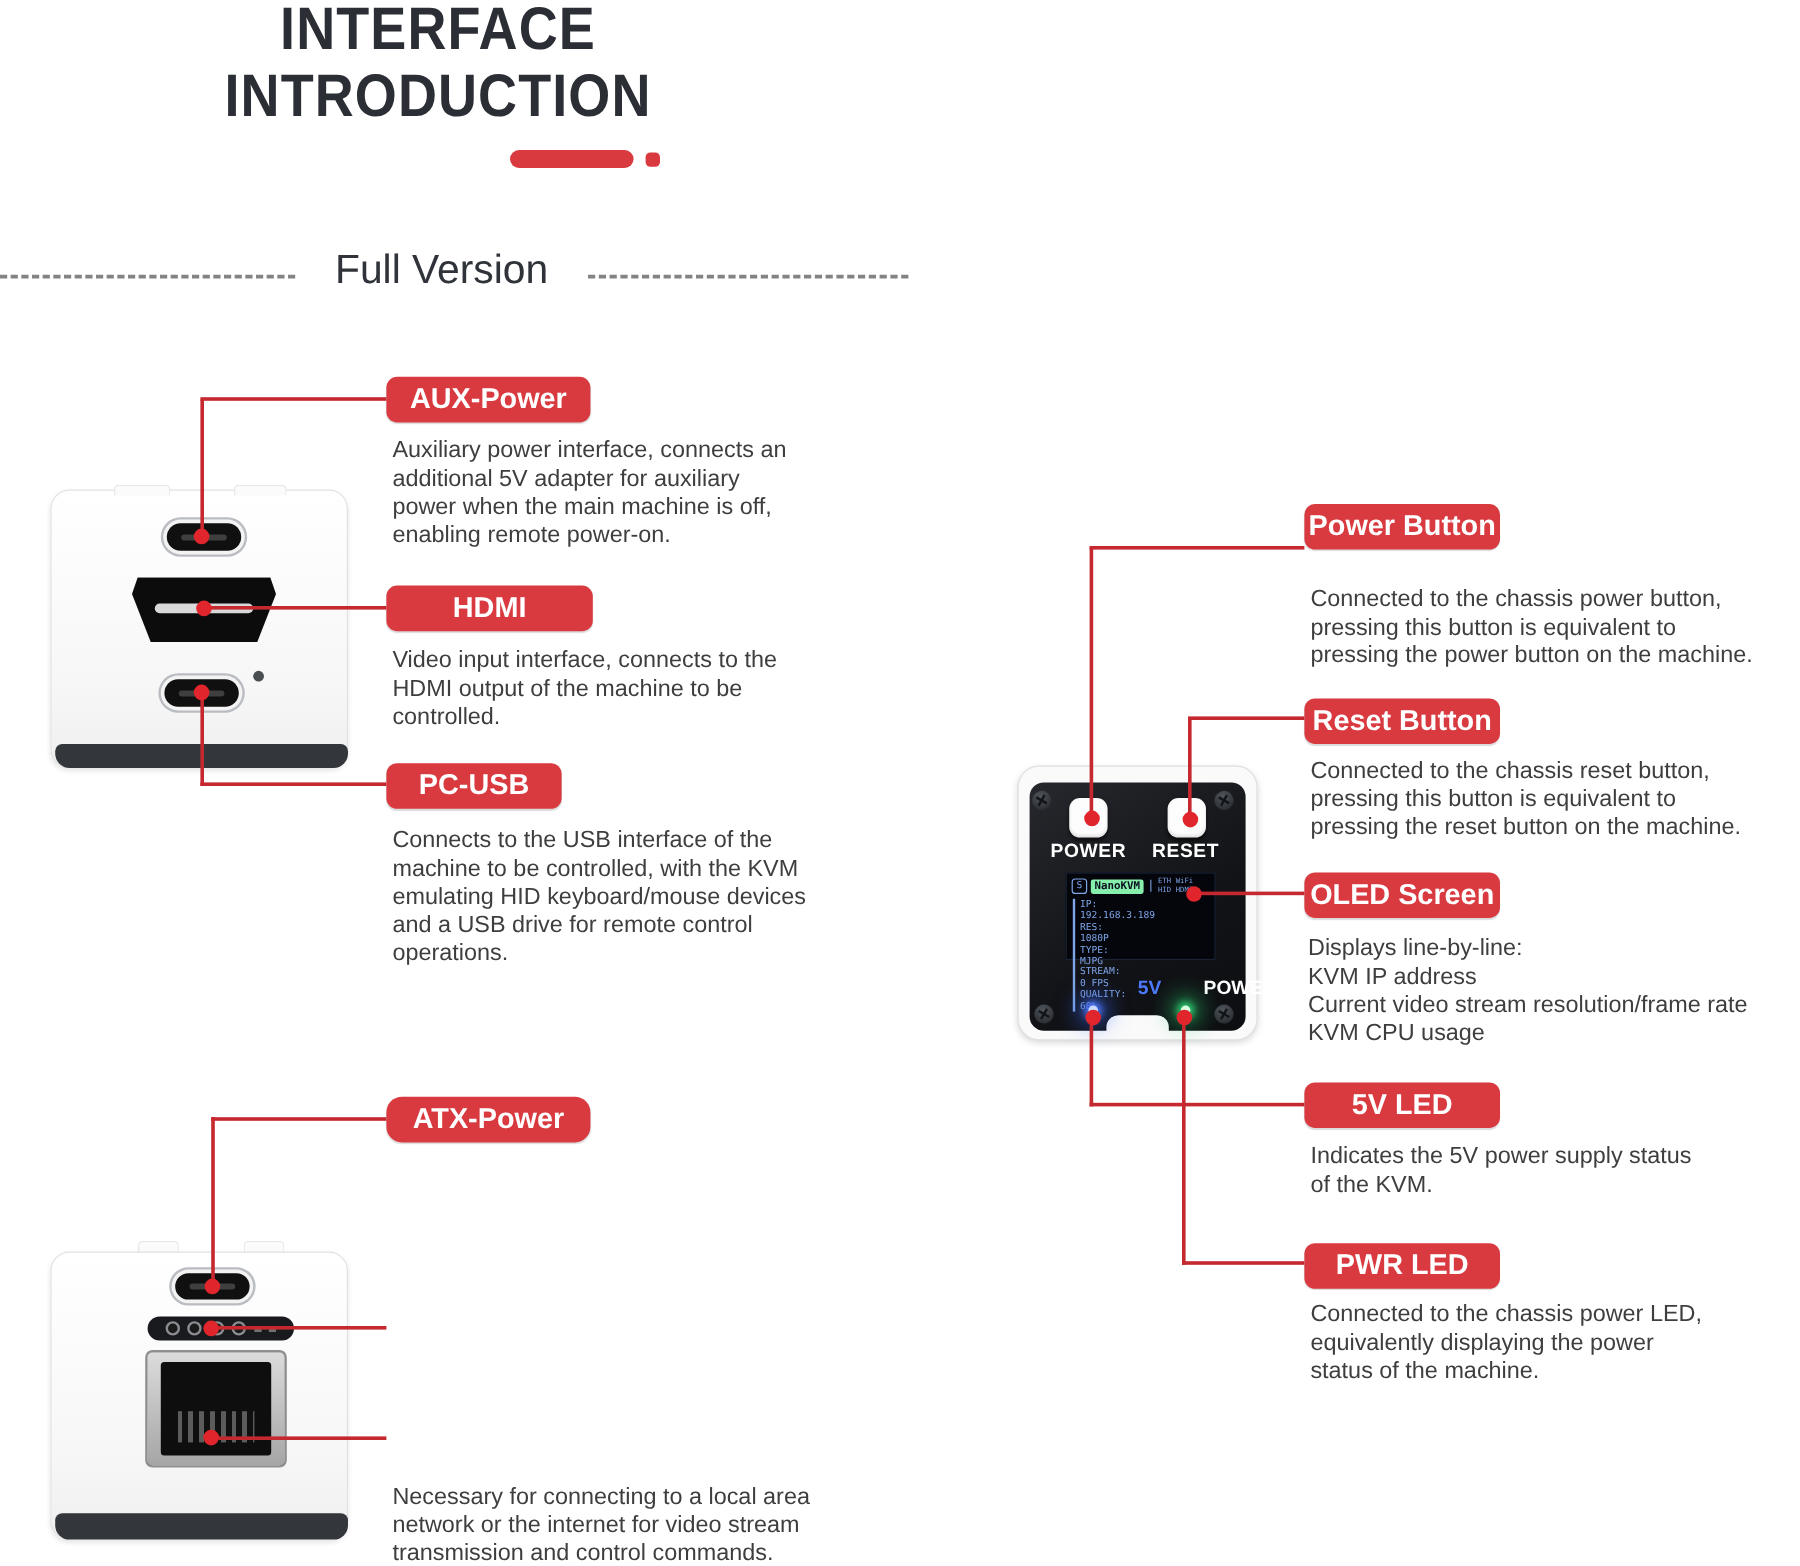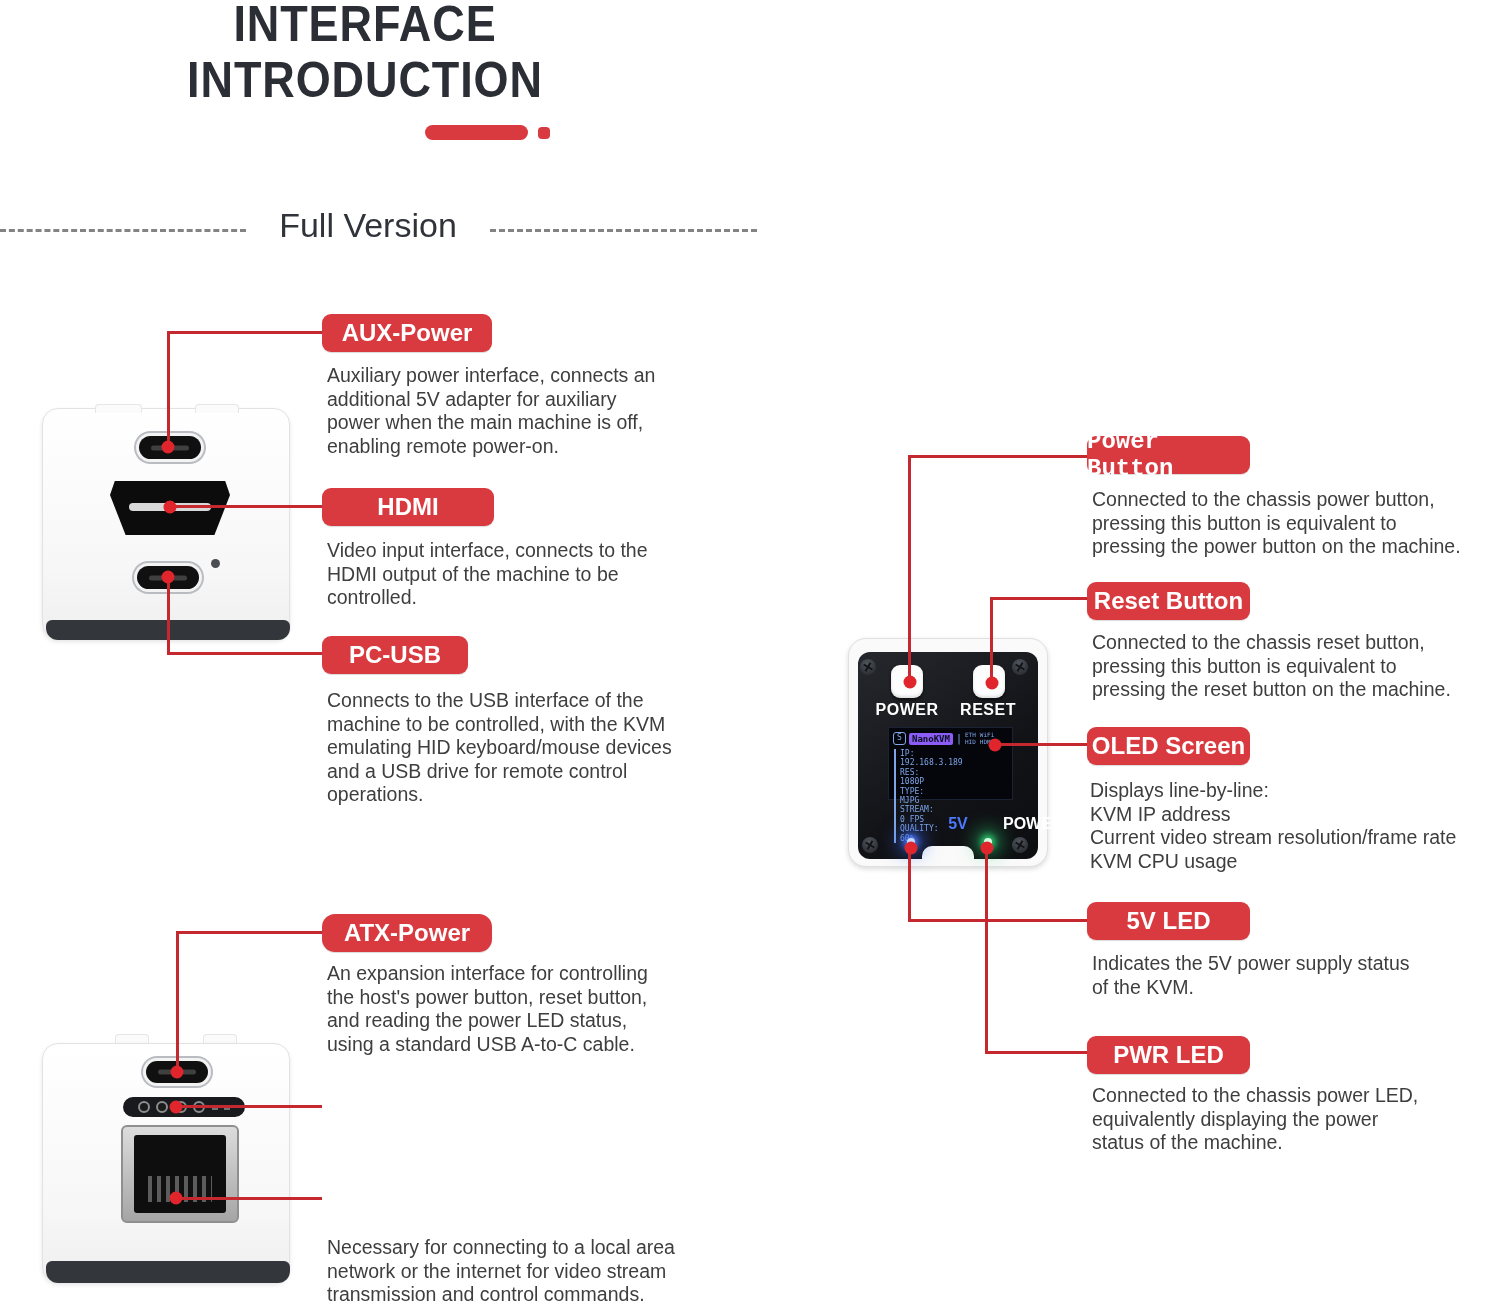--- a/index.html
+++ b/index.html
@@ -68,21 +68,21 @@
   .led{position:absolute;width:8px;height:8px;border-radius:50%;}
   .led.blue{background:#cdd9ff;box-shadow:0 0 6px 3px #4e79ff,0 0 18px 9px rgba(60,110,255,.55);}
   .led.green{background:#d9ffe0;box-shadow:0 0 6px 3px #2ecc71,0 0 18px 9px rgba(46,204,113,.55);}
 
   
   .oled{position:absolute;left:40px;top:89px;width:123px;height:71px;background:#04060c;
         border:1px solid #1a2233;color:#7fa5e8;font-family:"DejaVu Sans Mono",monospace;}
   .oled-head{display:flex;align-items:center;gap:3px;padding:3px 3px 1px 4px;height:15px;}
   .oled-logo{width:11px;height:11px;border:1px solid #7fa5e8;border-radius:3px;font-size:8px;line-height:10px;
              text-align:center;flex:0 0 auto;}
-  .oled-brand{background:#8b5cf6;color:#0a1020;font-size:9px;font-weight:bold;height:12px;line-height:12px;
+  .oled-brand{background:#86efac;color:#0a1020;font-size:9px;font-weight:bold;height:12px;line-height:12px;
               padding:0 3px;border-radius:2px;flex:0 0 auto;}
   .oled-sep{font-size:10px;line-height:12px;}
   .oled-status{display:grid;grid-template-columns:auto auto;column-gap:4px;row-gap:1px;
                font-size:6px;line-height:6px;}
   .oled-data{margin:2px 4px 0 5px;border-left:2px solid #7fa5e8;padding-left:4px;}
   .oled-row{display:flex;justify-content:space-between;font-size:8px;line-height:9.4px;flex-direction:column;}
 </style>
 </head>
 <body>
 
@@ -215,30 +215,29 @@
   <div class="cdot" style="left:910px;top:682px;"></div>
   <div class="cdot" style="left:992px;top:683px;"></div>
   <div class="cdot" style="left:995px;top:745px;"></div>
   <div class="cdot" style="left:911px;top:848px;"></div>
   <div class="cdot" style="left:987px;top:848px;"></div>
 
   <div class="badge" style="left:322px;top:314px;width:170px;height:38px;">AUX-Power</div>
   <div class="badge" style="left:322px;top:488px;width:172px;height:38px;">HDMI</div>
   <div class="badge" style="left:322px;top:636px;width:146px;height:38px;">PC-USB</div>
   <div class="badge" style="left:322px;top:914px;width:170px;height:38px;border-radius:13px;">ATX-Power</div>
-  <div class="badge" style="left:1087px;top:436px;width:163px;height:38px;font-family:Liberation Mono, monospace;">Power Button</div>
+  <div class="badge" style="left:1087px;top:420px;width:163px;height:38px;">Power Button</div>
   <div class="badge" style="left:1087px;top:582px;width:163px;height:38px;">Reset Button</div>
   <div class="badge" style="left:1087px;top:727px;width:163px;height:38px;">OLED Screen</div>
   <div class="badge" style="left:1087px;top:902px;width:163px;height:38px;">5V LED</div>
   <div class="badge" style="left:1087px;top:1036px;width:163px;height:38px;">PWR LED</div>
 
   <div class="desc" style="left:327px;top:364px;">Auxiliary power interface, connects an<br>additional 5V adapter for auxiliary<br>power when the main machine is off,<br>enabling remote power-on.</div>
   <div class="desc" style="left:327px;top:539px;">Video input interface, connects to the<br>HDMI output of the machine to be<br>controlled.</div>
   <div class="desc" style="left:327px;top:689px;">Connects to the USB interface of the<br>machine to be controlled, with the KVM<br>emulating HID keyboard/mouse devices<br>and a USB drive for remote control<br>operations.</div>
-  <div class="desc" style="left:327px;top:962px;">An expansion interface for controlling<br>the host's power button, reset button,<br>and reading the power LED status,<br>using a standard USB A-to-C cable.</div>
   <div class="desc" style="left:327px;top:1236px;">Necessary for connecting to a local area<br>network or the internet for video stream<br>transmission and control commands.</div>
   <div class="desc" style="left:1092px;top:488px;">Connected to the chassis power button,<br>pressing this button is equivalent to<br>pressing the power button on the machine.</div>
   <div class="desc" style="left:1092px;top:631px;">Connected to the chassis reset button,<br>pressing this button is equivalent to<br>pressing the reset button on the machine.</div>
   <div class="desc" style="left:1090px;top:779px;">Displays line-by-line:<br>KVM IP address<br>Current video stream resolution/frame rate<br>KVM CPU usage</div>
   <div class="desc" style="left:1092px;top:952px;">Indicates the 5V power supply status<br>of the KVM.</div>
   <div class="desc" style="left:1092px;top:1084px;">Connected to the chassis power LED,<br>equivalently displaying the power<br>status of the machine.</div>
 
 </div>
 
 </body></html>

